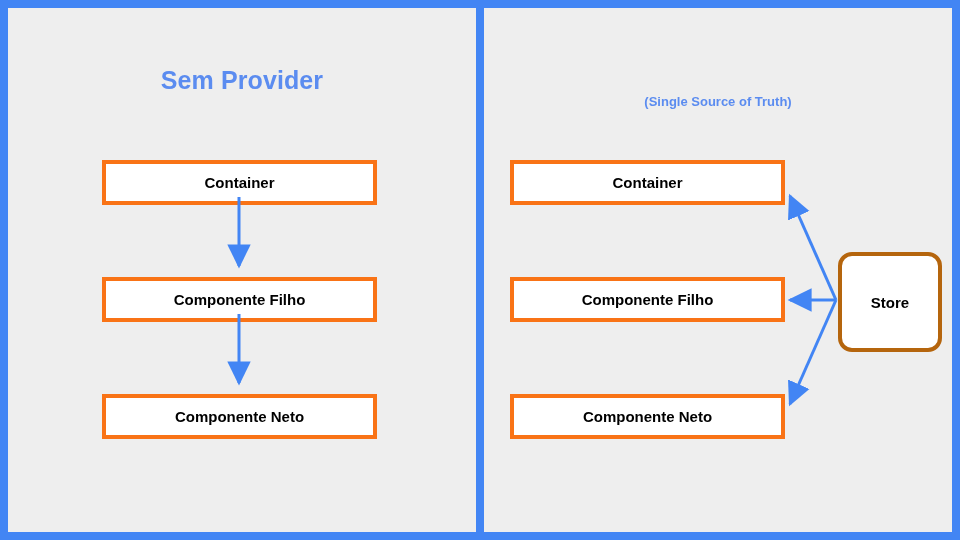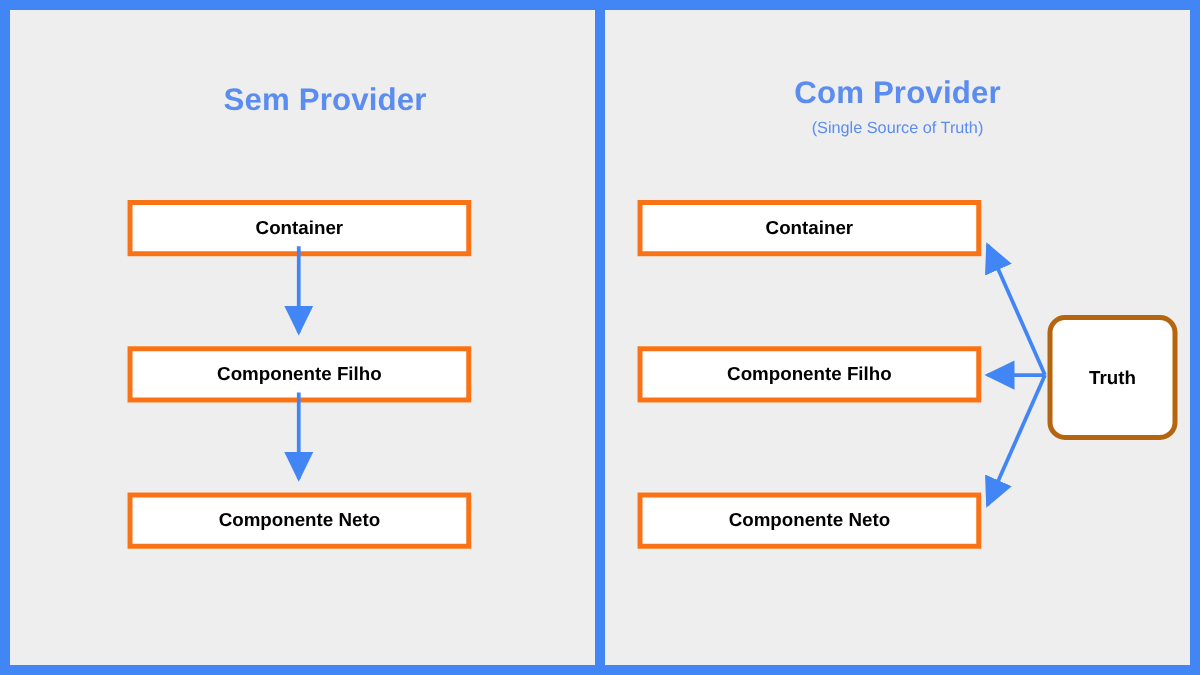--- a/index.html
+++ b/index.html
@@ -43,21 +43,21 @@
     font-weight: bold;
     font-size: 25px;
     letter-spacing: 0.1px;
     white-space: nowrap;
   }
   .panel-subtitle {
     position: absolute;
     width: 100%;
     text-align: center;
     color: #5b8cf0;
-    font-weight: normal;
+    font-weight: bold;
     font-size: 13px;
     white-space: nowrap;
   }
 
   .node-box {
     position: absolute;
     background: #ffffff;
     border: 4px solid #f97316;
     box-sizing: border-box;
     display: flex;
@@ -93,53 +93,52 @@
     height: 540px;
     pointer-events: none;
   }
 </style>
 </head>
 <body>
 
 <div id="canvas">
 
   <div class="panel" id="panel-left">
-    <div class="panel-title" style="top:58px;left:0;padding-left:18px;">Sem Provider</div>
+    <div class="panel-title" style="top:58px;left:0;">Sem Provider</div>
 
     <div class="node-box" style="left:94px; top:152px; width:275px;">
       <span>Container</span>
     </div>
 
     <div class="node-box" style="left:94px; top:269px; width:275px;">
       <span>Componente Filho</span>
     </div>
 
     <div class="node-box" style="left:94px; top:386px; width:275px;">
       <span>Componente Neto</span>
     </div>
   </div>
 
   <div class="panel" id="panel-right">
-    <div class="panel-title" style="top:52px;left:0;">Com Provider</div>
     <div class="panel-subtitle" style="top:86px;left:0;">(Single Source of Truth)</div>
 
     <div class="node-box" style="left:26px; top:152px; width:275px;">
       <span>Container</span>
     </div>
 
     <div class="node-box" style="left:26px; top:269px; width:275px;">
       <span>Componente Filho</span>
     </div>
 
     <div class="node-box" style="left:26px; top:386px; width:275px;">
       <span>Componente Neto</span>
     </div>
 
     <div class="store-box" style="left:354px; top:244px; width:104px; height:100px;">
-      <span>Truth</span>
+      <span>Store</span>
     </div>
   </div>
 
   <div class="divider"></div>
 
   <svg class="arrows" viewBox="0 0 960 540">
     <defs>
       <marker id="ah" markerWidth="9" markerHeight="9" refX="7.2" refY="4.5" orient="auto" markerUnits="strokeWidth">
         <path d="M0,0.6 L8,4.5 L0,8.4 z" fill="#4285f4"></path>
       </marker>

